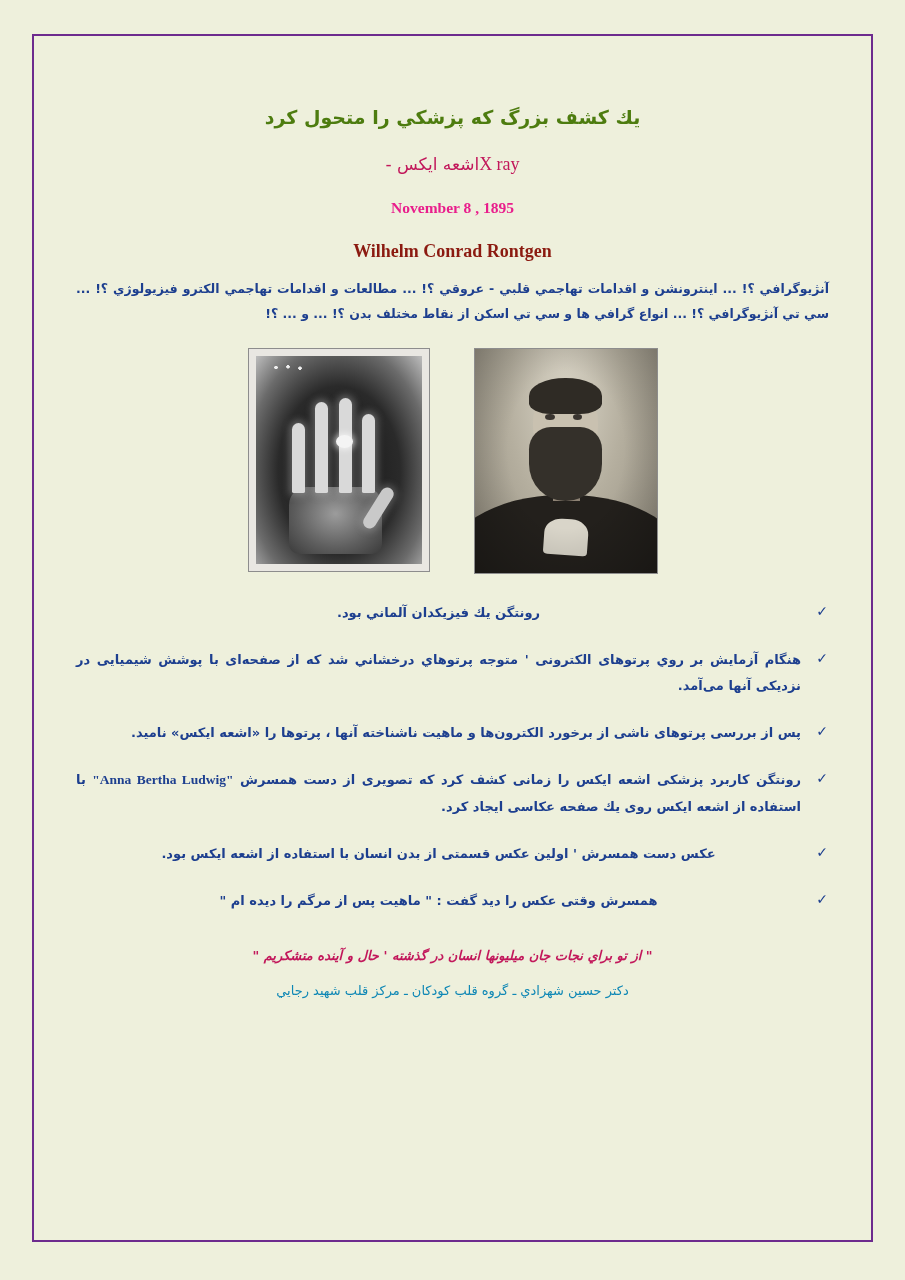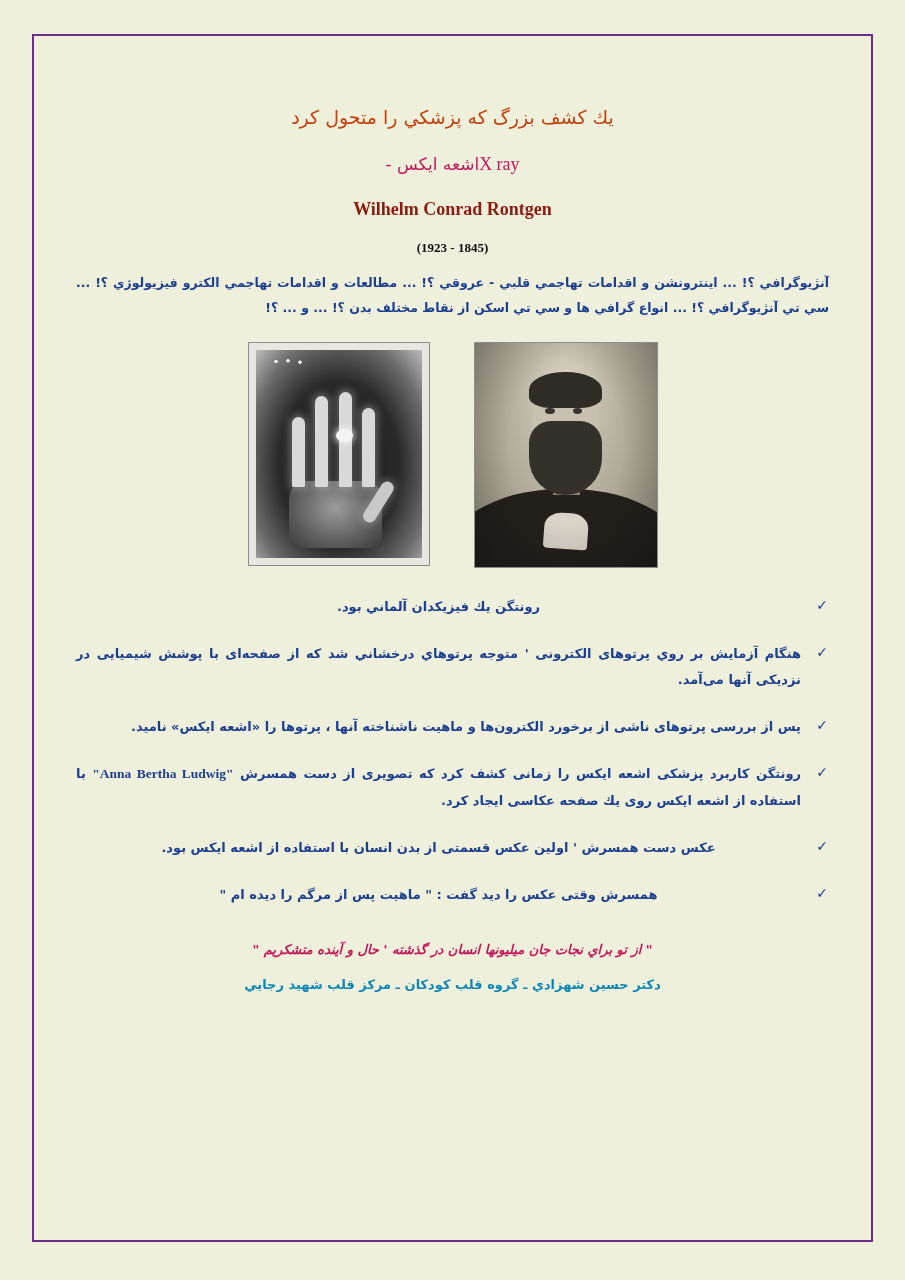--- a/index.html
+++ b/index.html
@@ -30,22 +30,22 @@
     box-sizing: border-box;
   }
   .content {
     position: relative;
     z-index: 2;
     padding: 34px 46px 0 46px;
     box-sizing: border-box;
   }
   .title-main {
     text-align: center;
-    color: #c2410c;
-    font-weight: normal;
+    color: #4d7c0f;
+    font-weight: bold;
     font-size: 19px;
     letter-spacing: 0.2px;
     margin-top: 38px;
   }
   .title-sub {
     text-align: center;
     color: #c2185b;
     font-weight: normal;
     font-size: 17px;
     margin-top: 26px;
@@ -300,42 +300,42 @@
     text-align: right;
     color: #0e87b5;
     font-weight: bold;
     font-size: 12.5px;
     padding-left: 150px;
   }
   .credit-line {
     margin-top: 20px;
     text-align: center;
     color: #0e87b5;
-    font-weight: bold;
+    font-weight: normal;
     font-size: 13px;
   }
 </style>
 </head>
 <body>
 
 <div class="page">
   <div class="frame"></div>
 
   <div class="content">
 
     <div class="title-main">يك كشف بزرگ كه پزشكي را متحول كرد</div>
 
     <div class="title-sub">
       <span class="lat">X  ray</span><span>اشعه ايكس - </span>
     </div>
 
+    <div class="title-date">November  8  ,  1895</div>
 
     <div class="title-name">Wilhelm Conrad Rontgen</div>
 
-    <div class="title-years">(1845 - 1923)</div>
 
 
     <div class="lede-2">آنژيوگرافي ؟! ... اينترونشن و اقدامات تهاجمي قلبي - عروقي ؟! ... مطالعات و اقدامات تهاجمي الكترو فيزيولوژي ؟! ... سي تي آنژيوگرافي ؟! ... انواع گرافي ها و سي تي اسكن از نقاط مختلف بدن ؟! ... و ... ؟!</div>
 
     <div class="images">
       <div class="photo portrait">
         <div class="bg"></div>
         <div class="shoulders"></div>
         <div class="neck"></div>
         <div class="head"></div>

